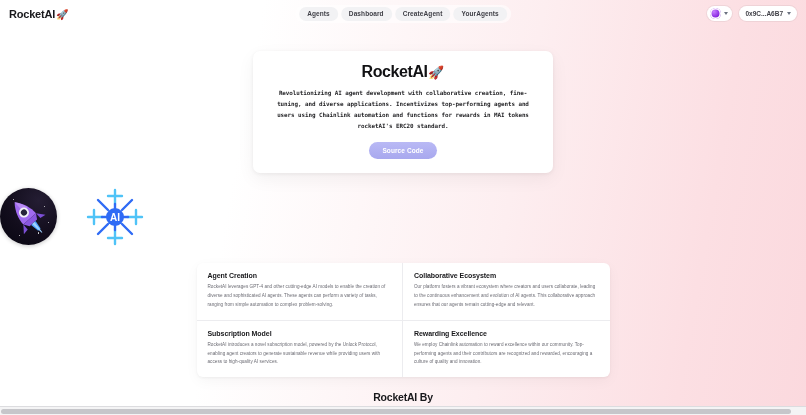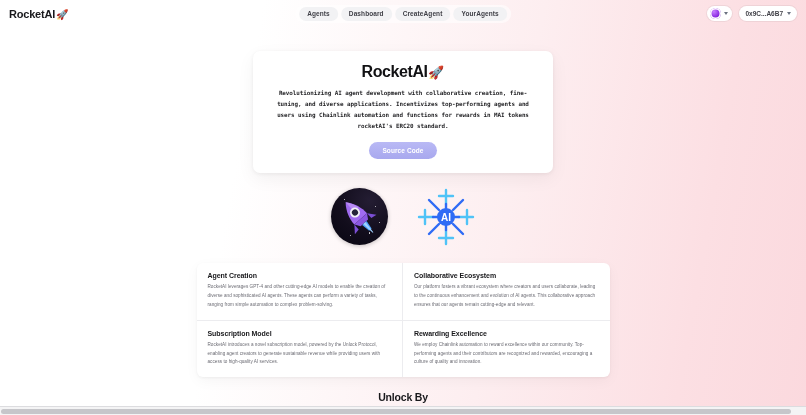--- a/index.html
+++ b/index.html
@@ -156,21 +156,21 @@
     border: none;
     border-radius: 9px;
     padding: 5px 13px;
     cursor: pointer;
     letter-spacing: 0.1px;
   }
 
   
   .illustrations {
     display: flex;
-    justify-content: center;
+    justify-content: flex-start;
     align-items: center;
     gap: 28px;
     margin-top: 14px;
   }
   .rocket-badge {
     width: 57px; height: 57px;
     border-radius: 50%;
     background: radial-gradient(circle at 68% 22%, #241d33 0%, #120d1c 55%, #070510 100%);
     box-shadow: 0 1px 4px rgba(0,0,0,0.22);
     position: relative;
@@ -368,21 +368,21 @@
     <div class="feature-title">Subscription Model</div>
     <div class="feature-body">RocketAI introduces a novel subscription model, powered by the Unlock Protocol, enabling agent creators to generate sustainable revenue while providing users with access to high-quality AI services.</div>
   </div>
   <div class="feature-cell">
     <div class="feature-title">Rewarding Excellence</div>
     <div class="feature-body">We employ Chainlink automation to reward excellence within our community. Top-performing agents and their contributors are recognized and rewarded, encouraging a culture of quality and innovation.</div>
   </div>
 </div>
 
 <div class="powered">
-  <div class="powered-title">Unlock By</div>
+  <div class="powered-title">RocketAI By</div>
 
   <div class="partner-row">
 
     <div class="partner">
       <span class="partner-logo">
         <svg viewBox="0 0 24 24" width="19" height="19">
           <path d="M12 1.2 L22 6.9 L22 17.1 L12 22.8 L2 17.1 L2 6.9 Z" fill="#0b0b0d"></path>
           <path d="M12 6.4 L17.3 9.4 L17.3 14.6 L12 17.6 L6.7 14.6 L6.7 9.4 Z" fill="#ffffff"></path>
           <path d="M12 9.1 L14.9 10.8 L14.9 13.9 L12 15.6 L9.1 13.9 L9.1 10.8 Z" fill="#0b0b0d"></path>
         </svg>

